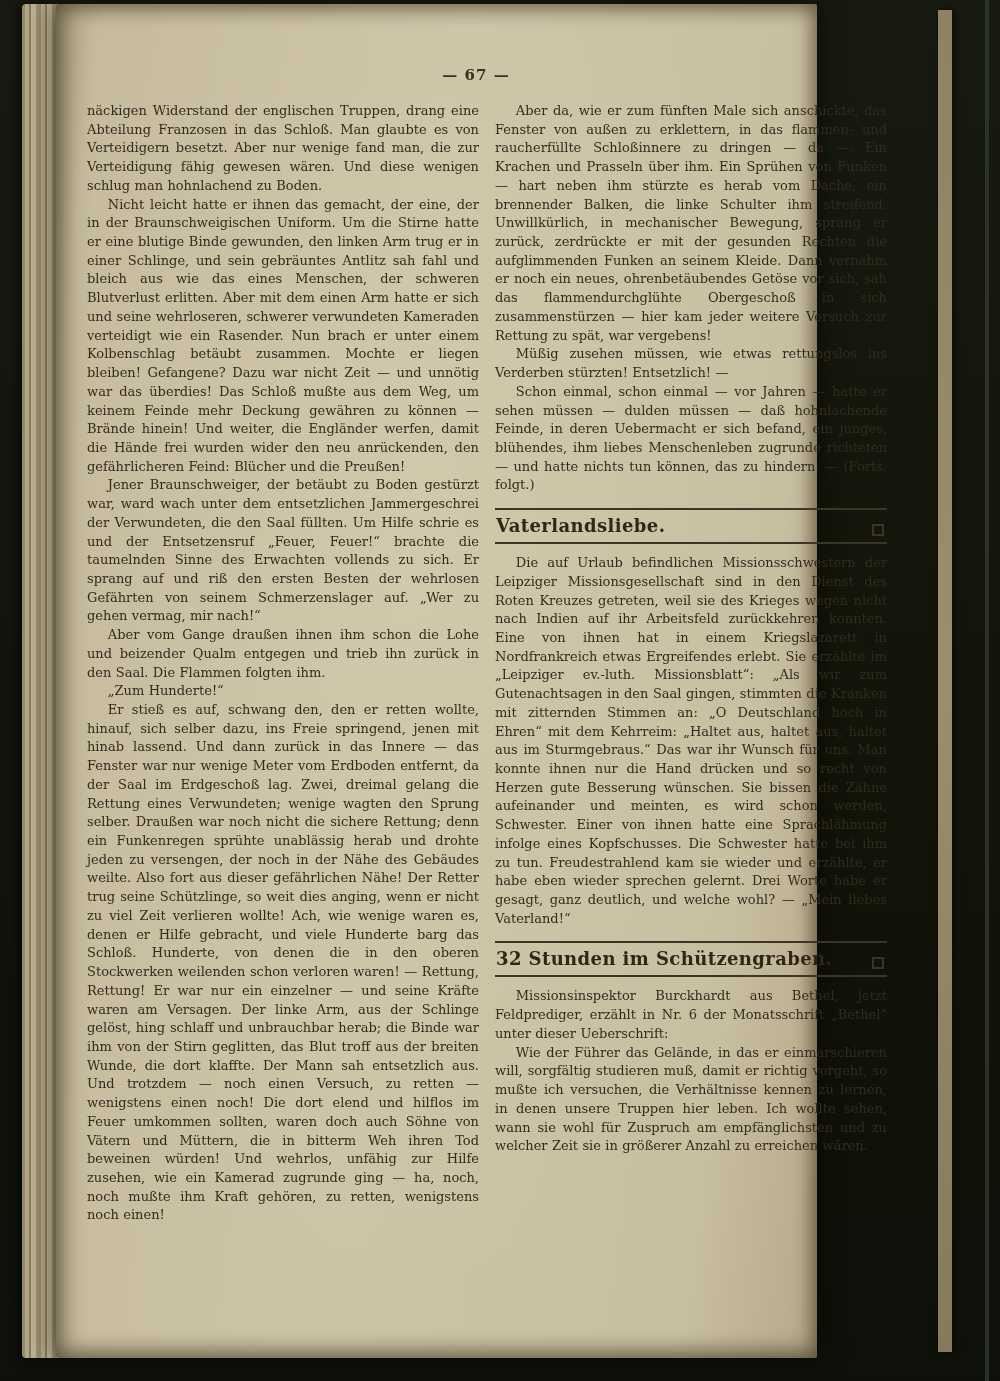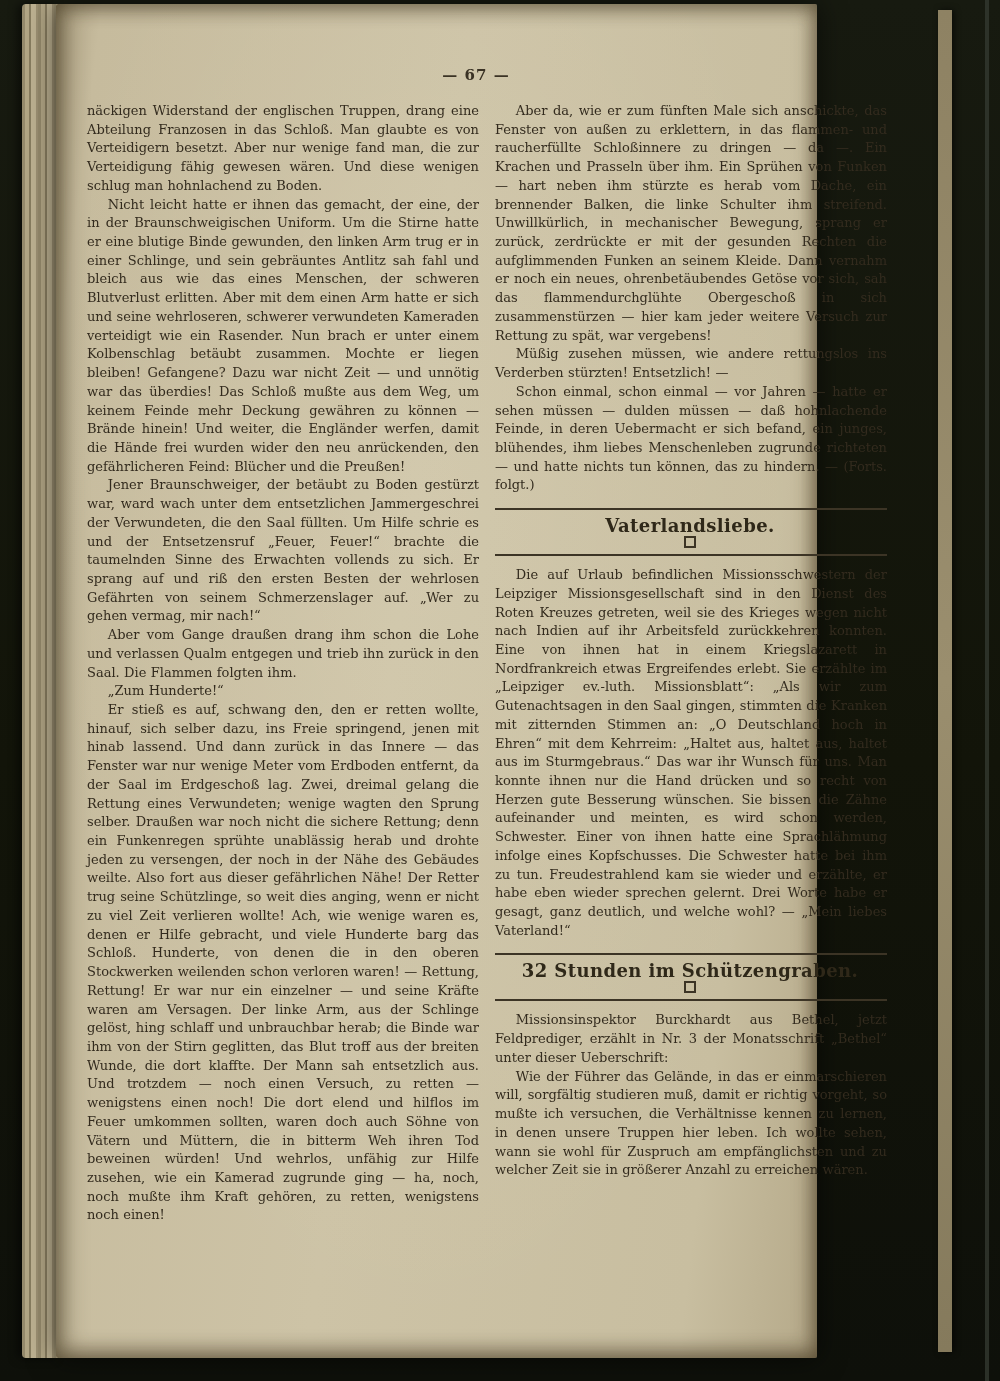--- a/index.html
+++ b/index.html
@@ -47,21 +47,21 @@
   .col{width:392px;}
   .col p{
     margin:0;text-indent:1.6em;text-align:justify;
     font-size:13px;line-height:1.44;color:#332b1e;
     word-spacing:.02em;
   }
   .col p.noindent{text-indent:0;}
   .section-heading{
     border-top:2px solid #3c3425;border-bottom:2px solid #3c3425;
     margin:13px 0 10px;padding:5px 3px 6px 1px;
-    display:flex;align-items:center;justify-content:space-between;flex-direction:column;
+    display:flex;align-items:flex-end;justify-content:space-between;
   }
   .section-heading .title{
     font-weight:bold;font-size:18px;letter-spacing:.4px;color:#2f2819;
   }
   .sq{width:8px;height:8px;border:2px solid #3c3425;display:inline-block;}
 </style>
 </head>
 <body>
 
 <div class="scene">
@@ -71,43 +71,43 @@
   <div class="page">
 
     <div class="folio">— 67 —</div>
 
     <div class="text-area">
 
       <div class="col">
         <p class="noindent">näckigen Widerstand der englischen Truppen, drang eine Abteilung Franzosen in das Schloß. Man glaubte es von Verteidigern besetzt. Aber nur wenige fand man, die zur Verteidigung fähig gewesen wären. Und diese wenigen schlug man hohnlachend zu Boden.</p>
         <p>Nicht leicht hatte er ihnen das gemacht, der eine, der in der Braunschweigischen Uniform. Um die Stirne hatte er eine blutige Binde gewunden, den linken Arm trug er in einer Schlinge, und sein gebräuntes Antlitz sah fahl und bleich aus wie das eines Menschen, der schweren Blutverlust erlitten. Aber mit dem einen Arm hatte er sich und seine wehrloseren, schwerer verwundeten Kameraden verteidigt wie ein Rasender. Nun brach er unter einem Kolbenschlag betäubt zusammen. Mochte er liegen bleiben! Gefangene? Dazu war nicht Zeit — und unnötig war das überdies! Das Schloß mußte aus dem Weg, um keinem Feinde mehr Deckung gewähren zu können — Brände hinein! Und weiter, die Engländer werfen, damit die Hände frei wurden wider den neu anrückenden, den gefährlicheren Feind: Blücher und die Preußen!</p>
         <p>Jener Braunschweiger, der betäubt zu Boden gestürzt war, ward wach unter dem entsetzlichen Jammergeschrei der Verwundeten, die den Saal füllten. Um Hilfe schrie es und der Entsetzensruf „Feuer, Feuer!“ brachte die taumelnden Sinne des Erwachten vollends zu sich. Er sprang auf und riß den ersten Besten der wehrlosen Gefährten von seinem Schmerzenslager auf. „Wer zu gehen vermag, mir nach!“</p>
-        <p>Aber vom Gange draußen drang ihm schon die Lohe und verlassen Qualm entgegen und trieb ihn zurück in den Saal. Die Flammen folgten ihm.</p>
+        <p>Aber vom Gange draußen ihnen ihm schon die Lohe und beizender Qualm entgegen und trieb ihn zurück in den Saal. Die Flammen folgten ihm.</p>
         <p>„Zum Hunderte!“</p>
         <p>Er stieß es auf, schwang den, den er retten wollte, hinauf, sich selber dazu, ins Freie springend, jenen mit hinab lassend. Und dann zurück in das Innere — das Fenster war nur wenige Meter vom Erdboden entfernt, da der Saal im Erdgeschoß lag. Zwei, dreimal gelang die Rettung eines Verwundeten; wenige wagten den Sprung selber. Draußen war noch nicht die sichere Rettung; denn ein Funkenregen sprühte unablässig herab und drohte jeden zu versengen, der noch in der Nähe des Gebäudes weilte. Also fort aus dieser gefährlichen Nähe! Der Retter trug seine Schützlinge, so weit dies anging, wenn er nicht zu viel Zeit verlieren wollte! Ach, wie wenige waren es, denen er Hilfe gebracht, und viele Hunderte barg das Schloß. Hunderte, von denen die in den oberen Stockwerken weilenden schon verloren waren! — Rettung, Rettung! Er war nur ein einzelner — und seine Kräfte waren am Versagen. Der linke Arm, aus der Schlinge gelöst, hing schlaff und unbrauchbar herab; die Binde war ihm von der Stirn geglitten, das Blut troff aus der breiten Wunde, die dort klaffte. Der Mann sah entsetzlich aus. Und trotzdem — noch einen Versuch, zu retten — wenigstens einen noch! Die dort elend und hilflos im Feuer umkommen sollten, waren doch auch Söhne von Vätern und Müttern, die in bitterm Weh ihren Tod beweinen würden! Und wehrlos, unfähig zur Hilfe zusehen, wie ein Kamerad zugrunde ging — ha, noch, noch mußte ihm Kraft gehören, zu retten, wenigstens noch einen!</p>
       </div>
 
       <div class="col">
         <p>Aber da, wie er zum fünften Male sich anschickte, das Fenster von außen zu erklettern, in das flammen- und raucherfüllte Schloßinnere zu dringen — da —. Ein Krachen und Prasseln über ihm. Ein Sprühen von Funken — hart neben ihm stürzte es herab vom Dache, ein brennender Balken, die linke Schulter ihm streifend. Unwillkürlich, in mechanischer Bewegung, sprang er zurück, zerdrückte er mit der gesunden Rechten die aufglimmenden Funken an seinem Kleide. Dann vernahm er noch ein neues, ohrenbetäubendes Getöse vor sich, sah das flammendurchglühte Obergeschoß in sich zusammenstürzen — hier kam jeder weitere Versuch zur Rettung zu spät, war vergebens!</p>
-        <p>Müßig zusehen müssen, wie andere rettungslos ins Verderben stürzten! Entsetzlich! —</p>
+        <p>Müßig zusehen müssen, wie etwas rettungslos ins Verderben stürzten! Entsetzlich! —</p>
         <p>Schon einmal, schon einmal — vor Jahren — hatte er sehen müssen — dulden müssen — daß hohnlachende Feinde, in deren Uebermacht er sich befand, ein junges, blühendes, ihm liebes Menschenleben zugrunde richteten — und hatte nichts tun können, das zu hindern. — (Forts. folgt.)</p>
 
         <div class="section-heading">
           <span class="title">Vaterlandsliebe.</span>
           <span class="sq"></span>
         </div>
 
         <p>Die auf Urlaub befindlichen Missionsschwestern der Leipziger Missionsgesellschaft sind in den Dienst des Roten Kreuzes getreten, weil sie des Krieges wegen nicht nach Indien auf ihr Arbeitsfeld zurückkehren konnten. Eine von ihnen hat in einem Kriegslazarett in Nordfrankreich etwas Ergreifendes erlebt. Sie erzählte im „Leipziger ev.-luth. Missionsblatt“: „Als wir zum Gutenachtsagen in den Saal gingen, stimmten die Kranken mit zitternden Stimmen an: „O Deutschland hoch in Ehren“ mit dem Kehrreim: „Haltet aus, haltet aus, haltet aus im Sturmgebraus.“ Das war ihr Wunsch für uns. Man konnte ihnen nur die Hand drücken und so recht von Herzen gute Besserung wünschen. Sie bissen die Zähne aufeinander und meinten, es wird schon werden, Schwester. Einer von ihnen hatte eine Sprachlähmung infolge eines Kopfschusses. Die Schwester hatte bei ihm zu tun. Freudestrahlend kam sie wieder und erzählte, er habe eben wieder sprechen gelernt. Drei Worte habe er gesagt, ganz deutlich, und welche wohl? — „Mein liebes Vaterland!“</p>
 
         <div class="section-heading">
           <span class="title">32 Stunden im Schützengraben.</span>
           <span class="sq"></span>
         </div>
 
-        <p>Missionsinspektor Burckhardt aus Bethel, jetzt Feldprediger, erzählt in Nr. 3 der Monatsschrift „Bethel“ unter dieser Ueberschrift:</p>
+        <p>Missionsinspektor Burckhardt aus Bethel, jetzt Feldprediger, erzählt in Nr. 6 der Monatsschrift „Bethel“ unter dieser Ueberschrift:</p>
         <p>Wie der Führer das Gelände, in das er einmarschieren will, sorgfältig studieren muß, damit er richtig vorgeht, so mußte ich versuchen, die Verhältnisse kennen zu lernen, in denen unsere Truppen hier leben. Ich wollte sehen, wann sie wohl für Zuspruch am empfänglichsten und zu welcher Zeit sie in größerer Anzahl zu erreichen wären.</p>
       </div>
 
     </div>
   </div>
 
   <div class="under-page"></div>
   <div class="cover-line"></div>
 
 </div>

